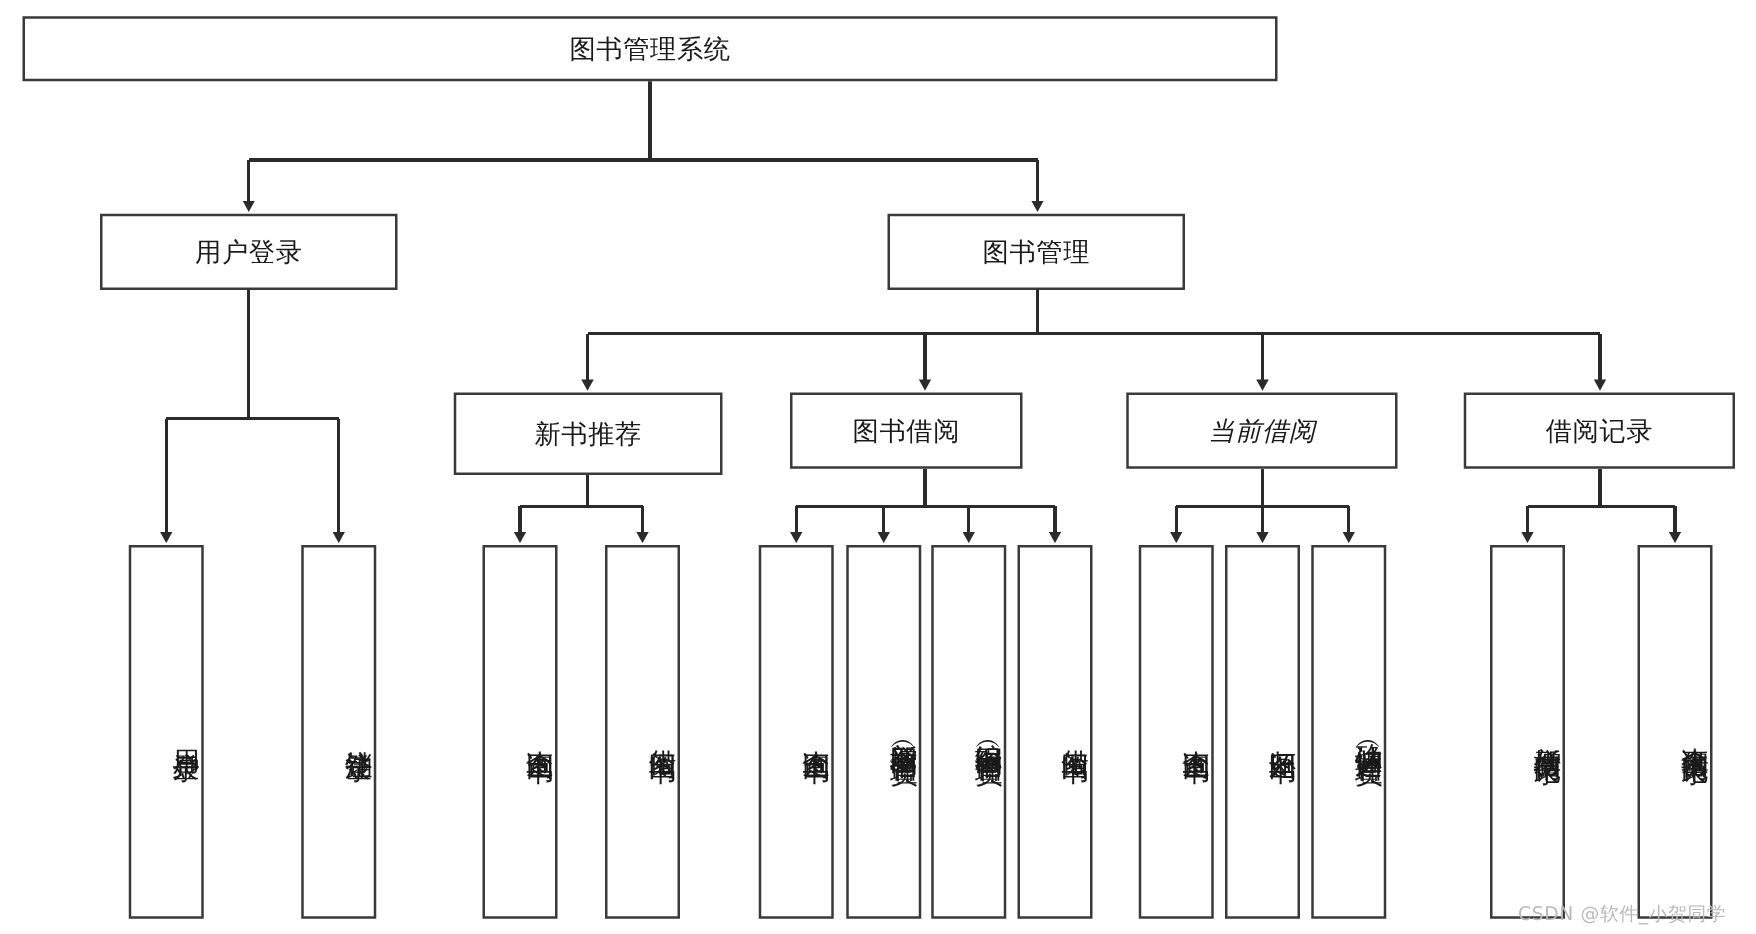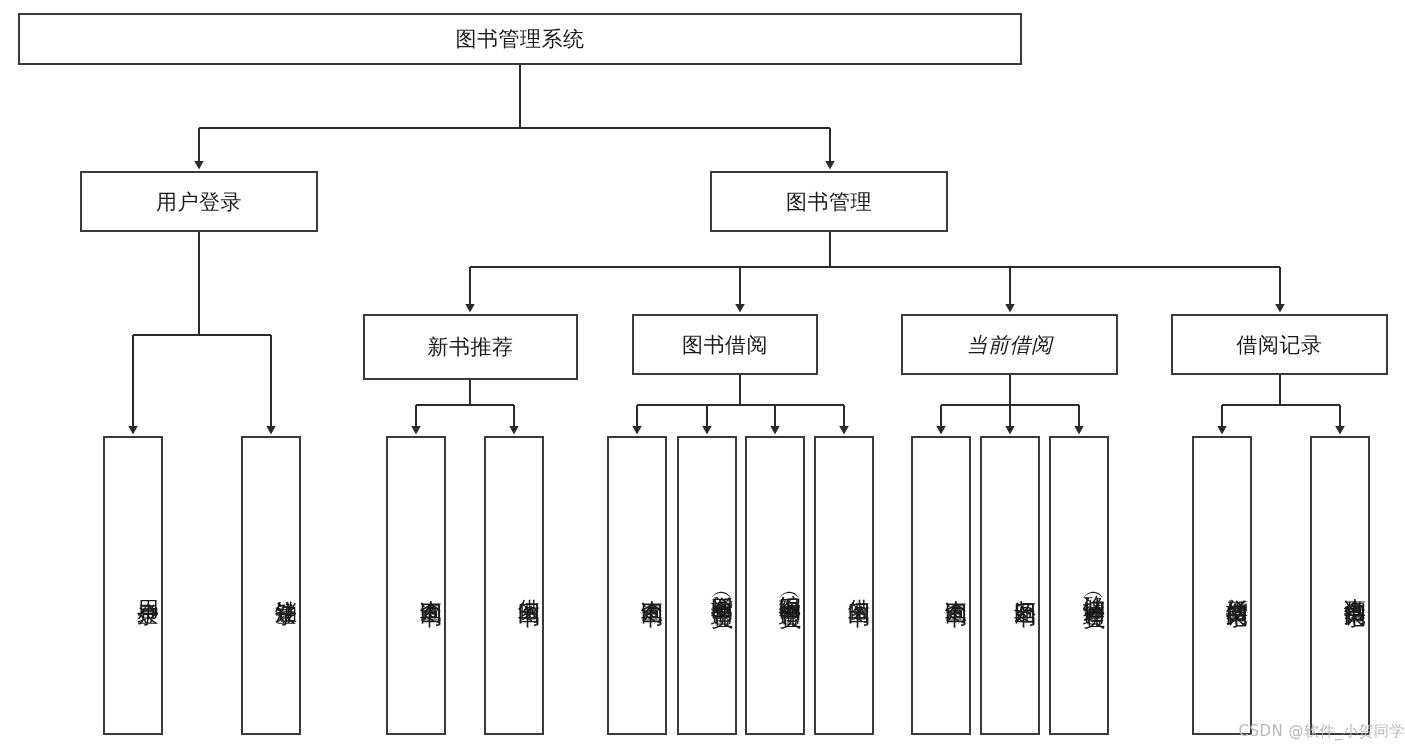--- a/index.html
+++ b/index.html
@@ -50,21 +50,21 @@
     justify-content: center;
   }
   .node.vert .vlabel {
     writing-mode: vertical-rl;
     text-orientation: upright;
     display: block;
     text-align: center;
   }
   #watermark {
     position: absolute;
-    right: 0;
+    right: 24px;
     bottom: 6px;
     font-size: 15px;
     color: #b9b9b9;
     white-space: nowrap;
     letter-spacing: 0.5px;
   }
 </style>
 </head>
 <body>
 

